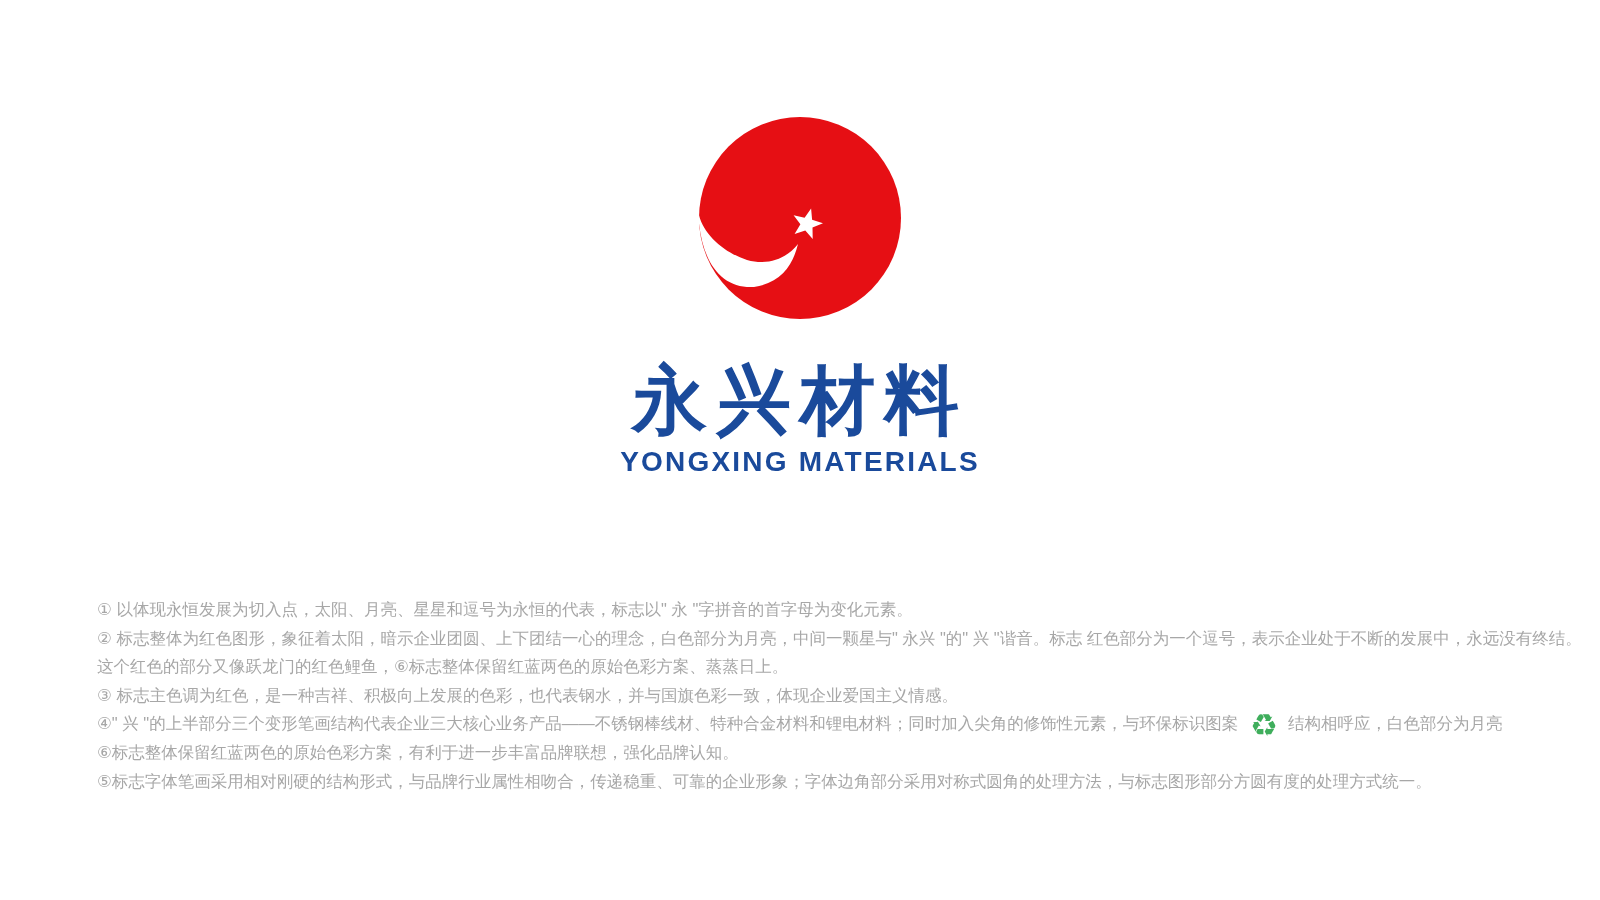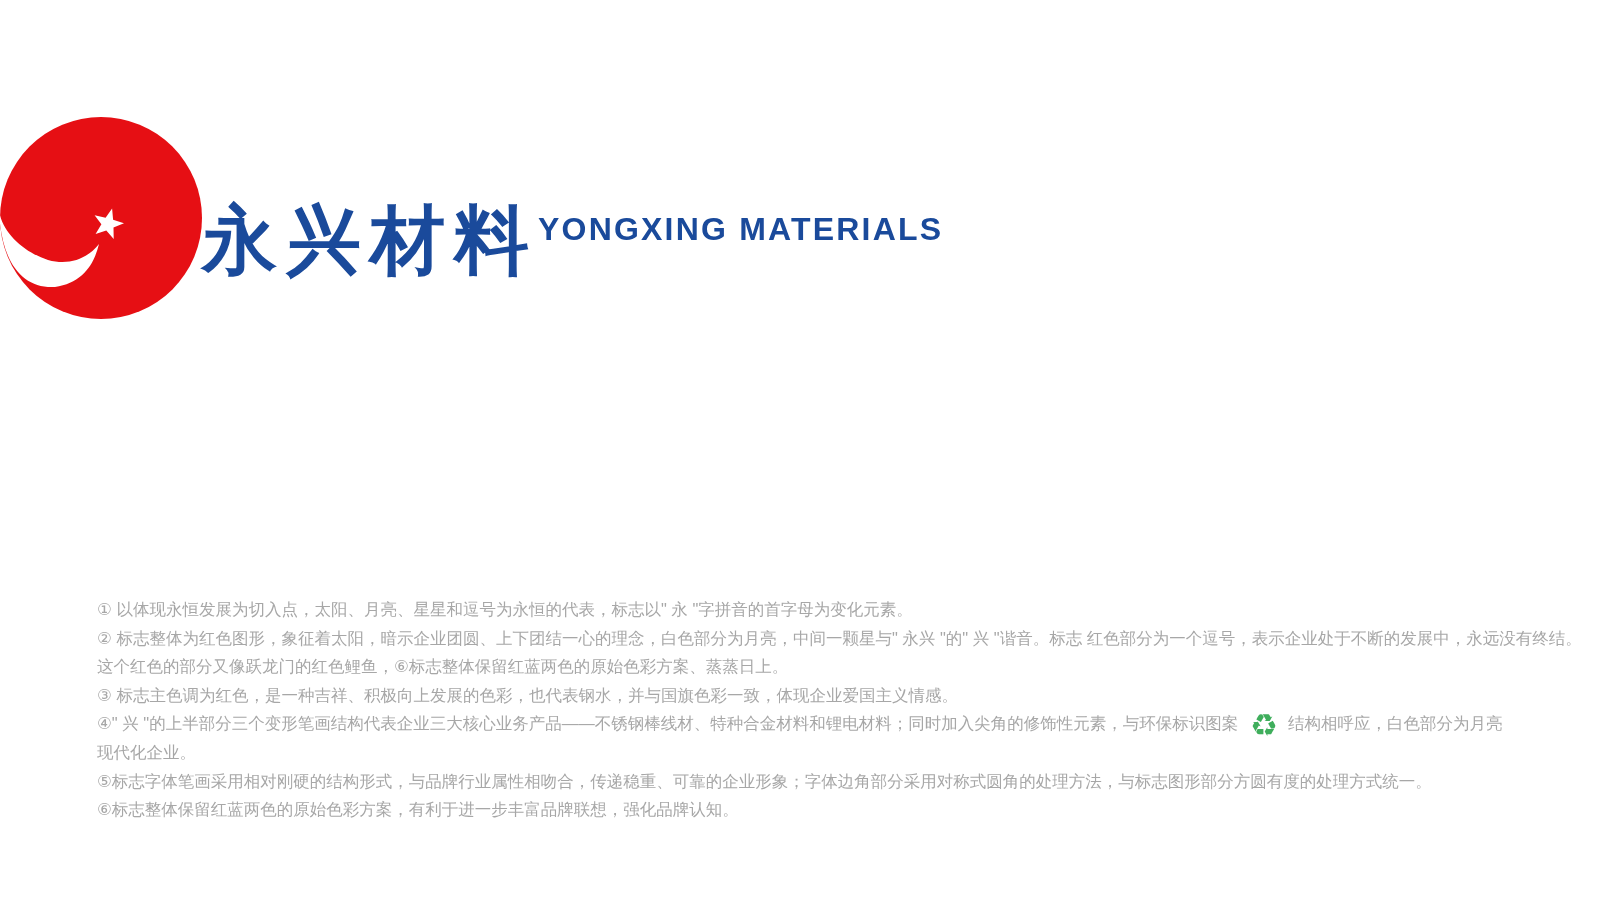--- a/index.html
+++ b/index.html
@@ -14,41 +14,41 @@
   body{font-family:"Liberation Sans","DejaVu Sans",sans-serif;position:relative;}
 
   .canvas{position:absolute;inset:0;background:var(--page-bg);}
 
   .logo-lockup{
     position:absolute;
     top:117px;
     left:0;
     width:100%;
     display:flex;
-    flex-direction:row;
+    flex-direction:column;
     align-items:center;
   }
   .logo-mark{display:block;}
   .logo-circle{fill:var(--brand-red);}
   .logo-crescent{fill:#ffffff;}
   .logo-star{fill:#ffffff;}
 
   .brand-cn{
     margin-top:43px;
     font-size:75px;
     line-height:76px;
     font-weight:900;
     letter-spacing:9px;
     color:var(--brand-blue);
     text-align:center;
     white-space:nowrap;
   }
   .brand-en{
-    margin-top:22px;
-    font-size:32px;
+    margin-top:9px;
+    font-size:28px;
     line-height:30px;
     font-weight:700;
     letter-spacing:2.2px;
     color:var(--brand-blue);
     text-align:center;
     white-space:nowrap;
   }
 
   .desc{
     position:absolute;
@@ -90,18 +90,17 @@
     <div class="brand-cn">永兴材料</div>
     <div class="brand-en">YONGXING MATERIALS</div>
   </div>
 
   <div class="desc">
     <div class="line">① 以体现永恒发展为切入点，太阳、月亮、星星和逗号为永恒的代表，标志以" 永 "字拼音的首字母为变化元素。</div>
     <div class="line">② 标志整体为红色图形，象征着太阳，暗示企业团圆、上下团结一心的理念，白色部分为月亮，中间一颗星与" 永兴 "的" 兴 "谐音。标志 红色部分为一个逗号，表示企业处于不断的发展中，永远没有终结。</div>
     <div class="line">这个红色的部分又像跃龙门的红色鲤鱼，⑥标志整体保留红蓝两色的原始色彩方案、蒸蒸日上。</div>
     <div class="line">③ 标志主色调为红色，是一种吉祥、积极向上发展的色彩，也代表钢水，并与国旗色彩一致，体现企业爱国主义情感。</div>
     <div class="line"><span>④" 兴 "的上半部分三个变形笔画结构代表企业三大核心业务产品——不锈钢棒线材、特种合金材料和锂电材料；同时加入尖角的修饰性元素，与环保标识图案</span><span class="recycle">♻</span><span>结构相呼应，白色部分为月亮</span></div>
-    <div class="line">现代化企业。</div>
+    <div class="line">⑥标志整体保留红蓝两色的原始色彩方案，有利于进一步丰富品牌联想，强化品牌认知。</div>
     <div class="line">⑤标志字体笔画采用相对刚硬的结构形式，与品牌行业属性相吻合，传递稳重、可靠的企业形象；字体边角部分采用对称式圆角的处理方法，与标志图形部分方圆有度的处理方式统一。</div>
-    <div class="line">⑥标志整体保留红蓝两色的原始色彩方案，有利于进一步丰富品牌联想，强化品牌认知。</div>
   </div>
 
 </div>
 
 </body></html>

